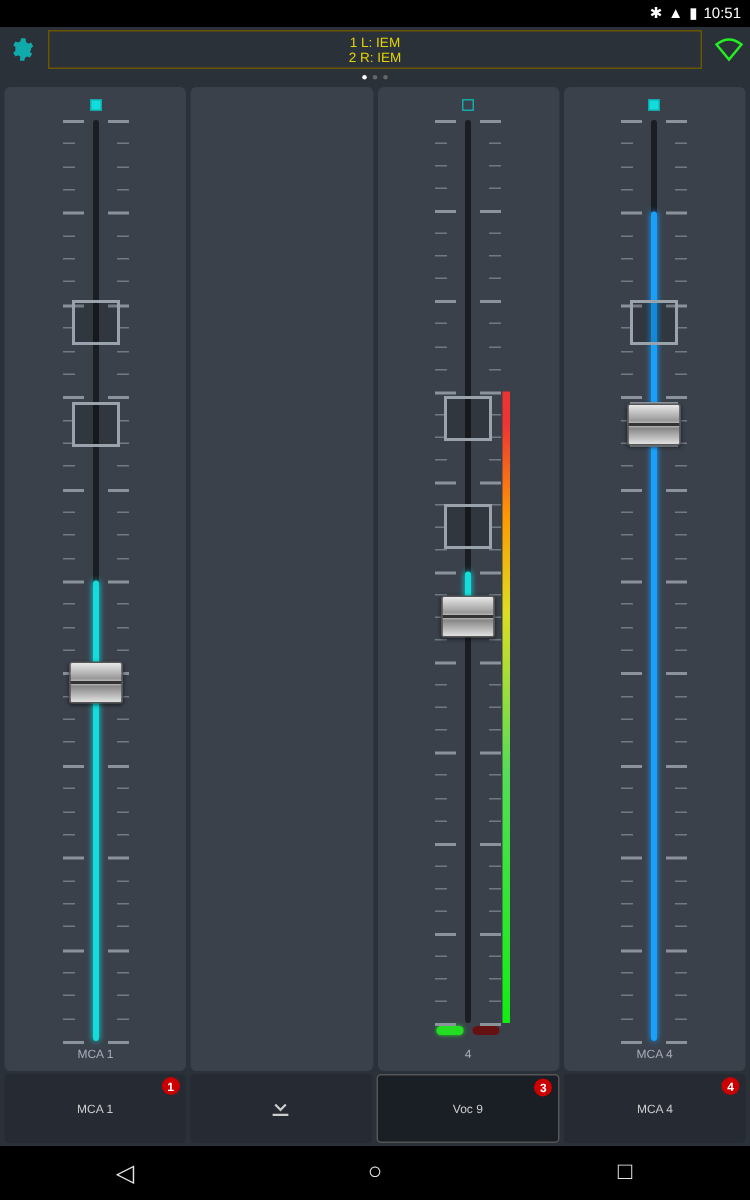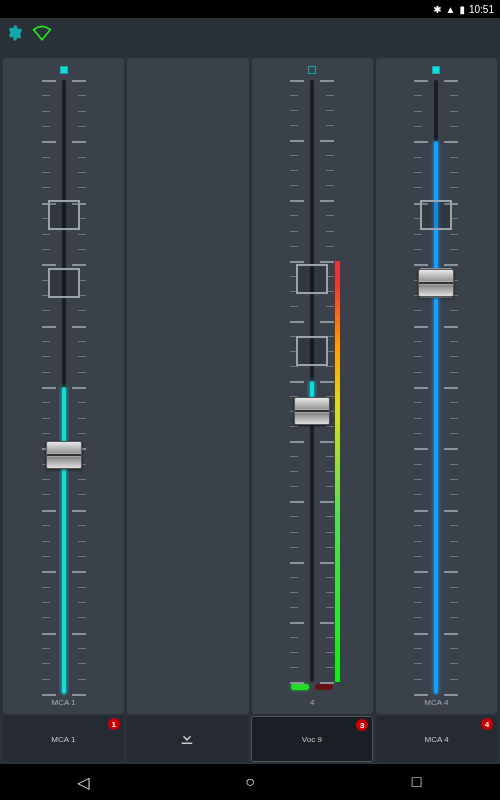--- a/index.html
+++ b/index.html
@@ -54,20 +54,29 @@
     <span class="sicon">▲</span>
     <span class="sicon">▮</span>
     <span class="sicon">10:51</span>
   </div>
 
   <div class="top-bar">
     <div class="gear">
       <svg width="18" height="18" viewBox="0 0 24 24">
           <path fill="#1aa" d="M12 8a4 4 0 100 8 4 4 0 000-8zm9 4a7 7 0 00-.1-1.2l2-1.6-2-3.4-2.4 1a7 7 0 00-2-1.2L16 2h-4l-.5 2.6a7 7 0 00-2 1.2l-2.4-1-2 3.4 2 1.6A7 7 0 007 12a7 7 0 00.1 1.2l-2 1.6 2 3.4 2.4-1a7 7 0 002 1.2L11 22h4l.5-2.6a7 7 0 002-1.2l2.4 1 2-3.4-2-1.6A7 7 0 0021 12z"></path>
         </svg>
+    </div>
+    <div class="header-frame">
+      <div>1  L:  IEM</div>
+      <div>2  R:  IEM</div>
+      <div class="dots" id="dots">
+          <div class="dot active"></div>
+          <div class="dot"></div>
+          <div class="dot"></div>
+        </div>
     </div>
     <div class="wifi">
       <svg width="20" height="18" viewBox="0 0 24 20">
           <path fill="none" stroke="#2e2" stroke-width="2" d="M2 6 L12 18 L22 6 Q12 -2 2 6 Z"></path>
         </svg>
     </div>
   </div>
 
   <div class="mixer" id="mixer">
       <div class="channel">

